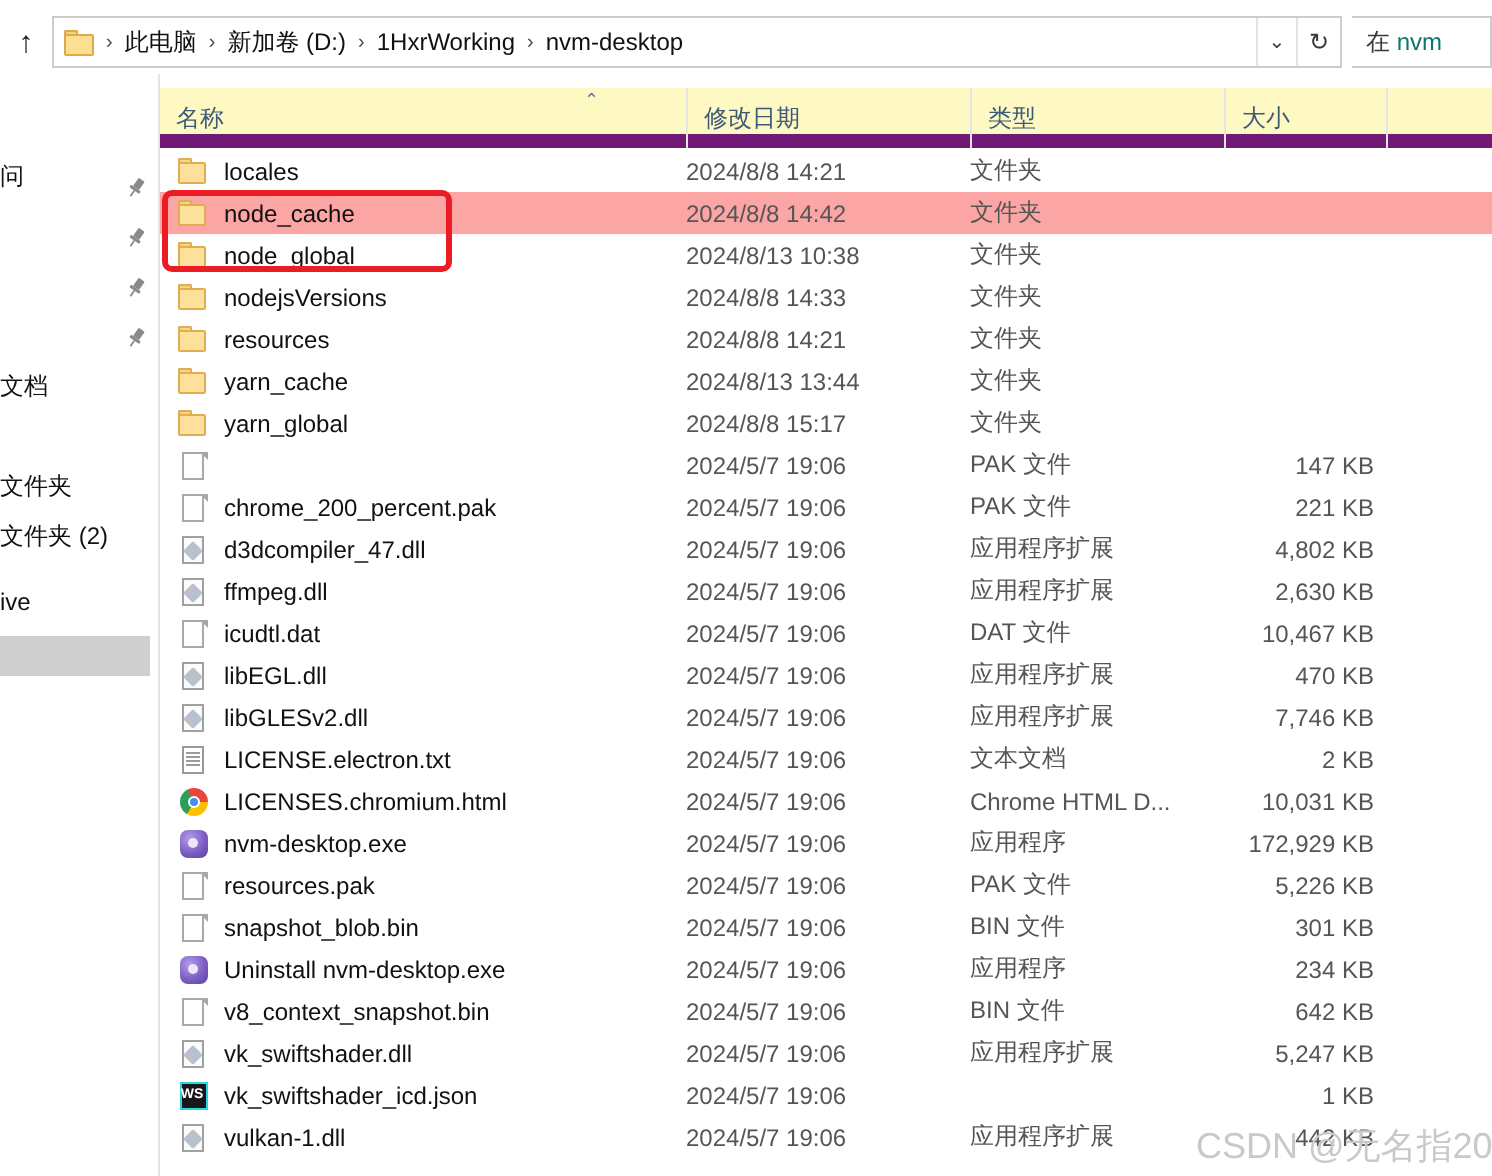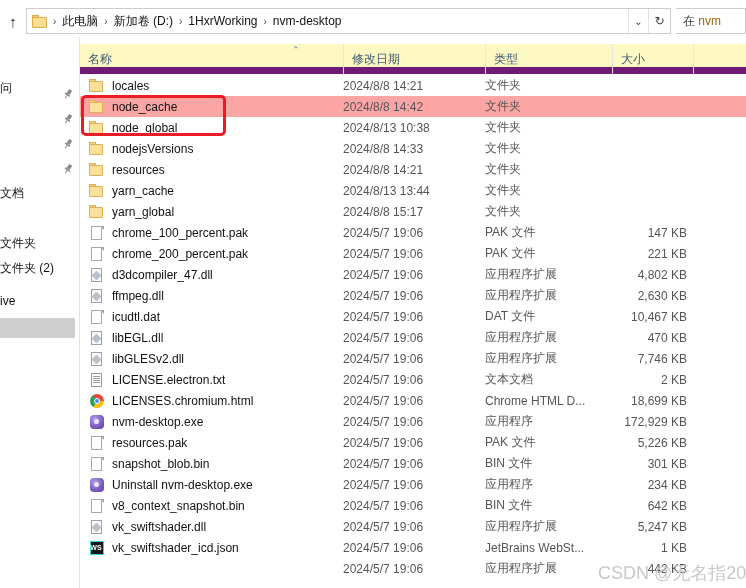--- a/index.html
+++ b/index.html
@@ -98,21 +98,21 @@
     border: 1px solid #cccccc;
     border-left: none;
     background: #ffffff;
     display: flex; align-items: center;
     padding-left: 7px;
     margin-left: 5px;
     overflow: hidden;
     white-space: nowrap;
   }
   .search-text { font-size: 12px; color: #3a3a3a; }
-  .search-text .dim { color: #a16207; }
+  .search-text .dim { color: #0f766e; }
 
   
   .navpane {
     position: absolute;
     left: 0; top: 37px;
     width: 80px; height: 551px;
     background: #ffffff;
     border-right: 1px solid #e3e3e3;
     overflow: hidden;
   }
@@ -513,21 +513,20 @@
         <span class="cell c-date">2024/8/8 15:17</span>
         <span class="cell c-type">文件夹</span>
         <span class="cell c-size"></span>
       </div>
       <div class="row">
         <span class="cell c-name">
           <span class="icon ic-file">
             <span class="sheet"></span>
             <span class="fold"></span>
           </span>
-          <span>chrome_100_percent.pak</span>
         </span>
         <span class="cell c-date">2024/5/7 19:06</span>
         <span class="cell c-type">PAK 文件</span>
         <span class="cell c-size">147 KB</span>
       </div>
       <div class="row">
         <span class="cell c-name">
           <span class="icon ic-file">
             <span class="sheet"></span>
             <span class="fold"></span>
@@ -616,21 +615,21 @@
       <div class="row">
         <span class="cell c-name">
           <span class="icon ic-chrome">
             <span class="ball"></span>
             <span class="core"></span>
           </span>
           <span>LICENSES.chromium.html</span>
         </span>
         <span class="cell c-date">2024/5/7 19:06</span>
         <span class="cell c-type">Chrome HTML D...</span>
-        <span class="cell c-size">18,699 KB</span>
+        <span class="cell c-size">10,031 KB</span>
       </div>
       <div class="row">
         <span class="cell c-name">
           <span class="icon ic-app">
             <span class="blob"></span>
             <span class="dot"></span>
           </span>
           <span>nvm-desktop.exe</span>
         </span>
         <span class="cell c-date">2024/5/7 19:06</span>
@@ -699,24 +698,30 @@
       </div>
       <div class="row">
         <span class="cell c-name">
           <span class="icon ic-ws">
             <span class="sq"></span>
             <span class="txt">WS</span>
           </span>
           <span>vk_swiftshader_icd.json</span>
         </span>
         <span class="cell c-date">2024/5/7 19:06</span>
-        <span class="cell c-type">JetBrains WebSt...</span>
         <span class="cell c-size">1 KB</span>
       </div>
       <div class="row">
+        <span class="cell c-name">
+          <span class="icon ic-dll">
+            <span class="sheet"></span>
+            <span class="gear"></span>
+          </span>
+          <span>vulkan-1.dll</span>
+        </span>
         <span class="cell c-date">2024/5/7 19:06</span>
         <span class="cell c-type">应用程序扩展</span>
         <span class="cell c-size">442 KB</span>
       </div>
     </div>
 
   <div class="annot-rect"></div>
 
   <div class="watermark">CSDN @无名指2020</div>
 

